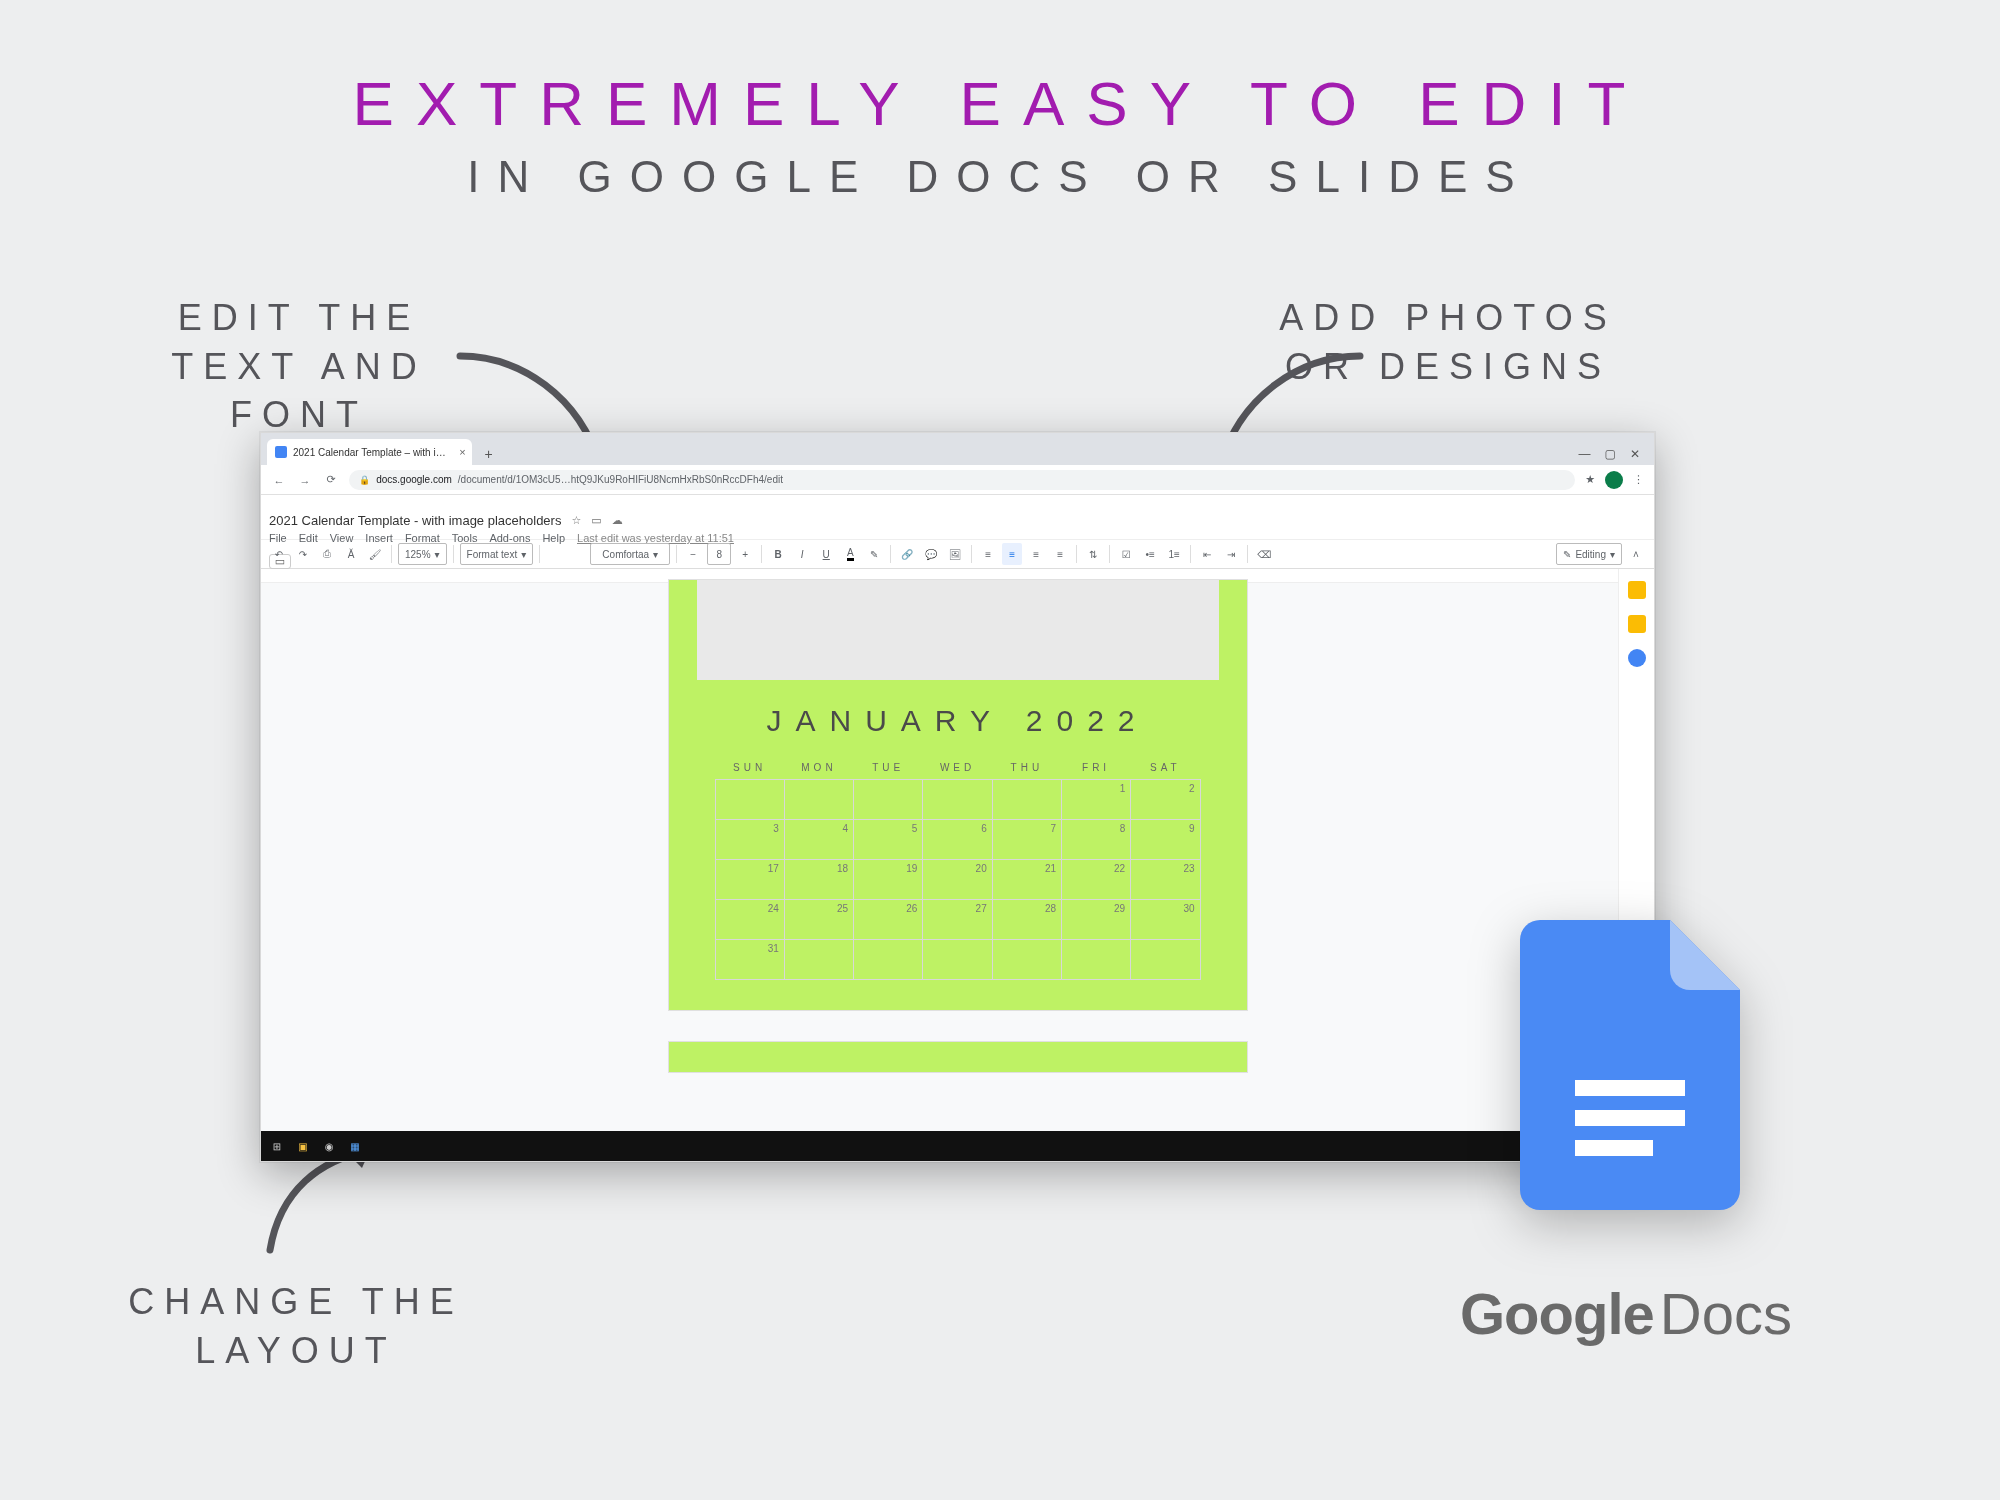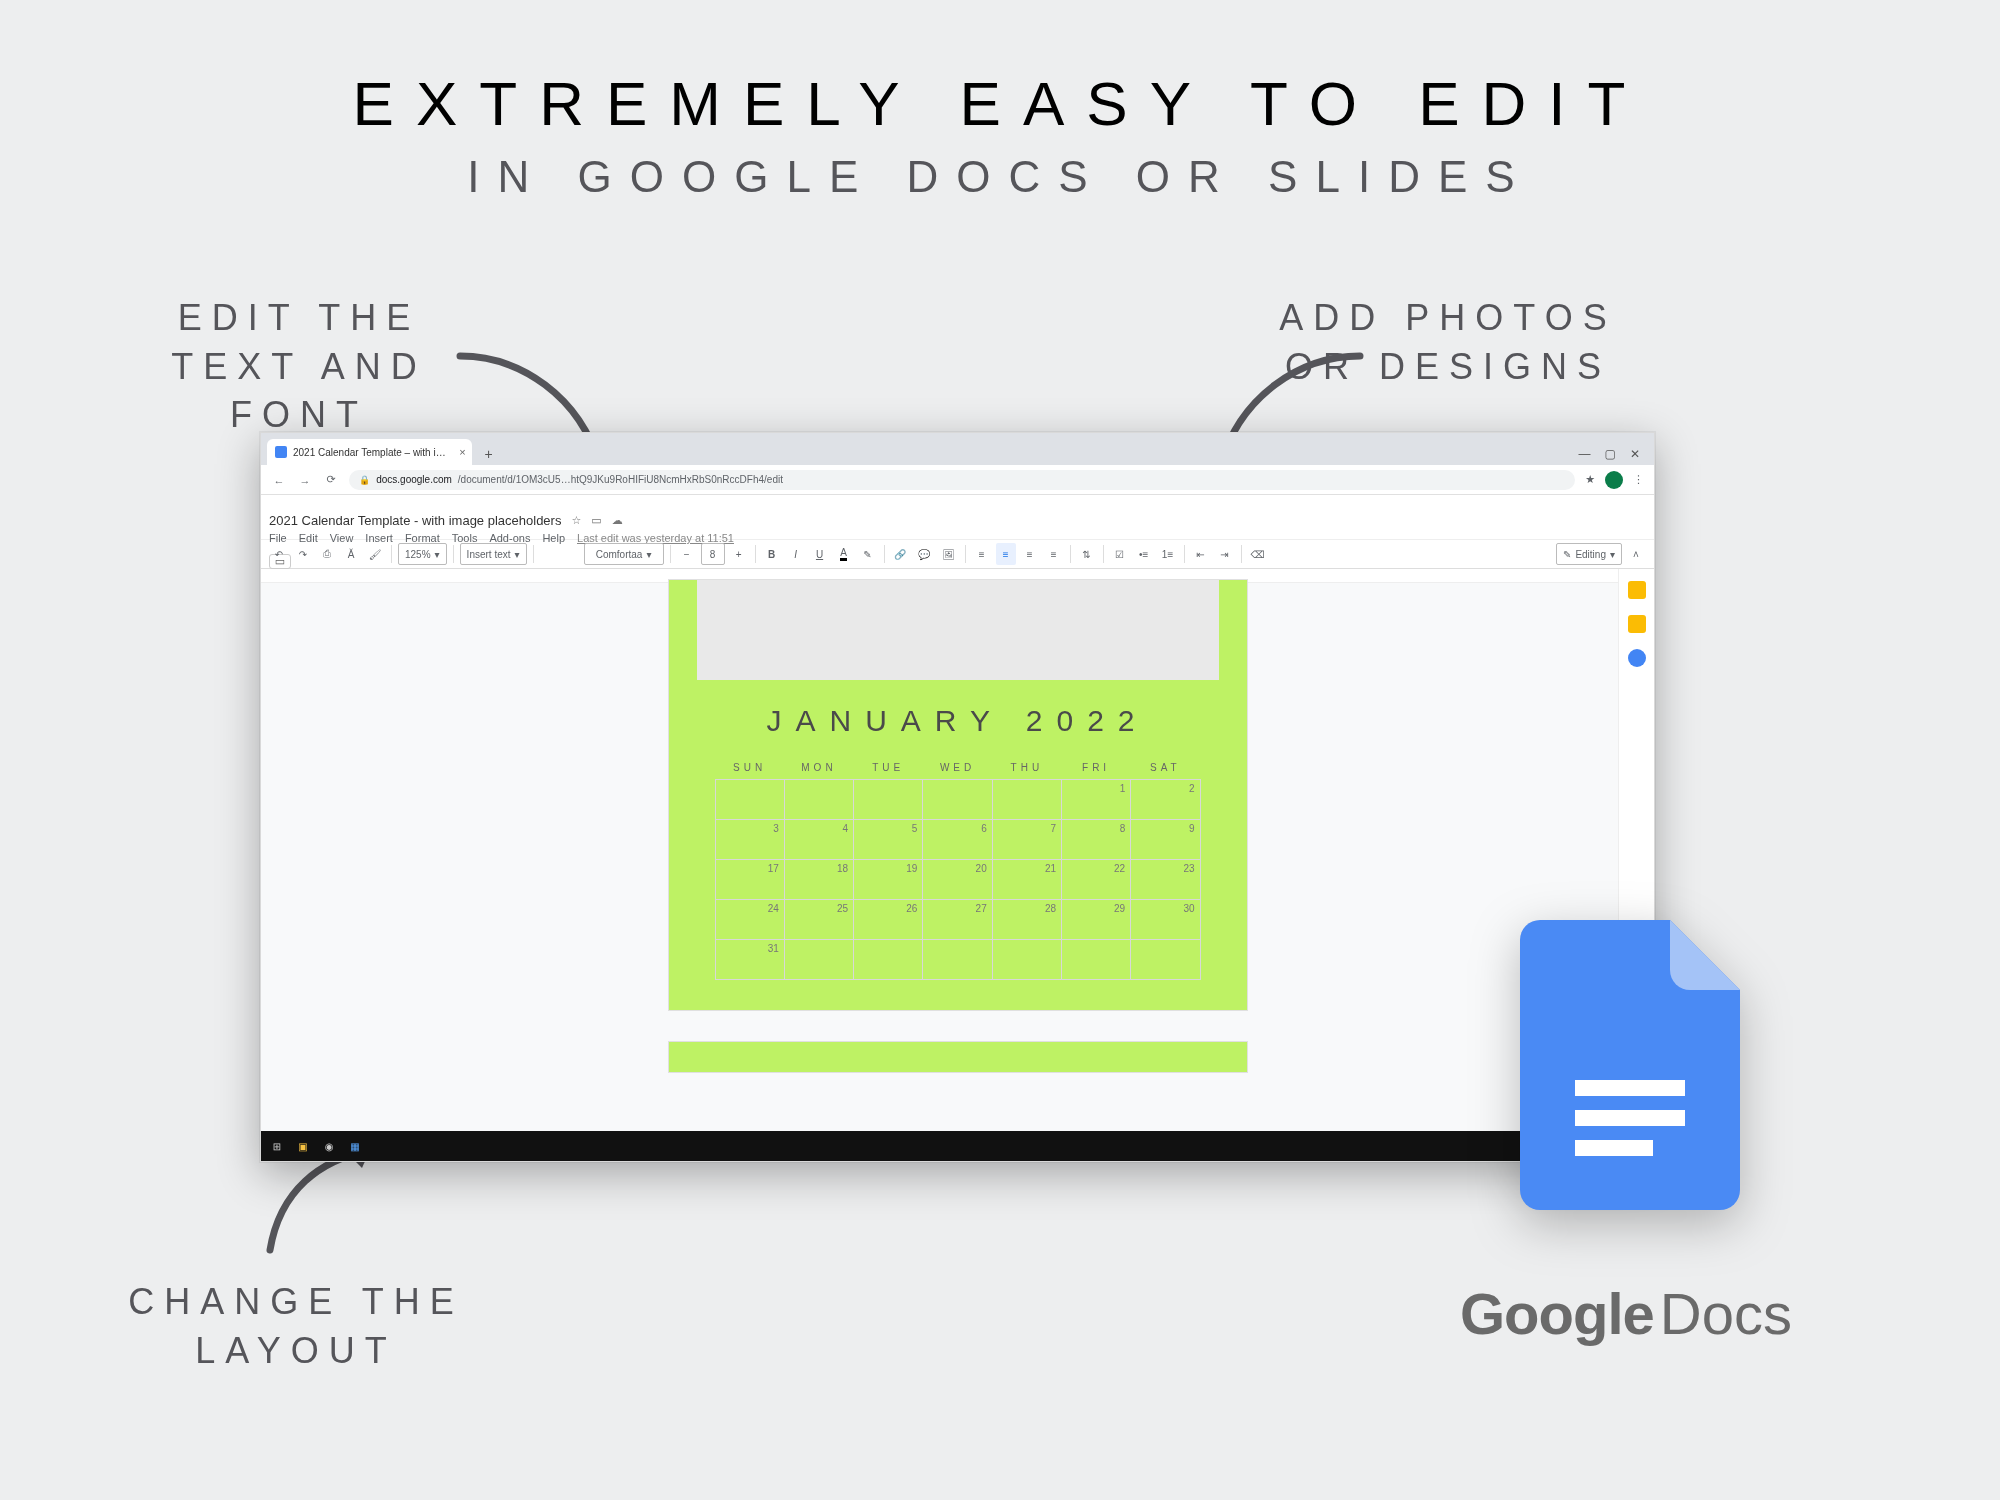--- a/index.html
+++ b/index.html
@@ -11,21 +11,21 @@
     font-family: "Helvetica Neue", Arial, sans-serif;
     overflow: hidden;
   }
   .promo-h1 {
     position: absolute;
     top: 68px; left: 0; width: 100%;
     text-align: center;
     font-size: 62px;
     letter-spacing: 22px;
     font-weight: 300;
-    color: #000000;
+    color: #a21caf;
   }
   .promo-h2 {
     position: absolute;
     top: 152px; left: 0; width: 100%;
     text-align: center;
     font-size: 44px;
     letter-spacing: 18px;
     font-weight: 300;
     color: #55555a;
   }
@@ -229,21 +229,21 @@
     <span class="tbtn">⎙</span>
     <span class="tbtn">Ă</span>
     <span class="tbtn">🖌</span>
     <span class="sep"></span>
     <span class="tbtn sel">
         <span>125%</span>
         <span>▾</span>
       </span>
     <span class="sep"></span>
     <span class="tbtn sel">
-        <span>Insert text</span>
+        <span>Format text</span>
         <span>▾</span>
       </span>
     <span class="sep"></span>
     <span class="tbtn sel" style="min-width:80px;margin-left:44px;">
         <span>Comfortaa</span>
         <span>▾</span>
       </span>
     <span class="sep"></span>
     <span class="tbtn">−</span>
     <span class="tbtn sel" style="min-width:24px; justify-content:center;">8</span>

